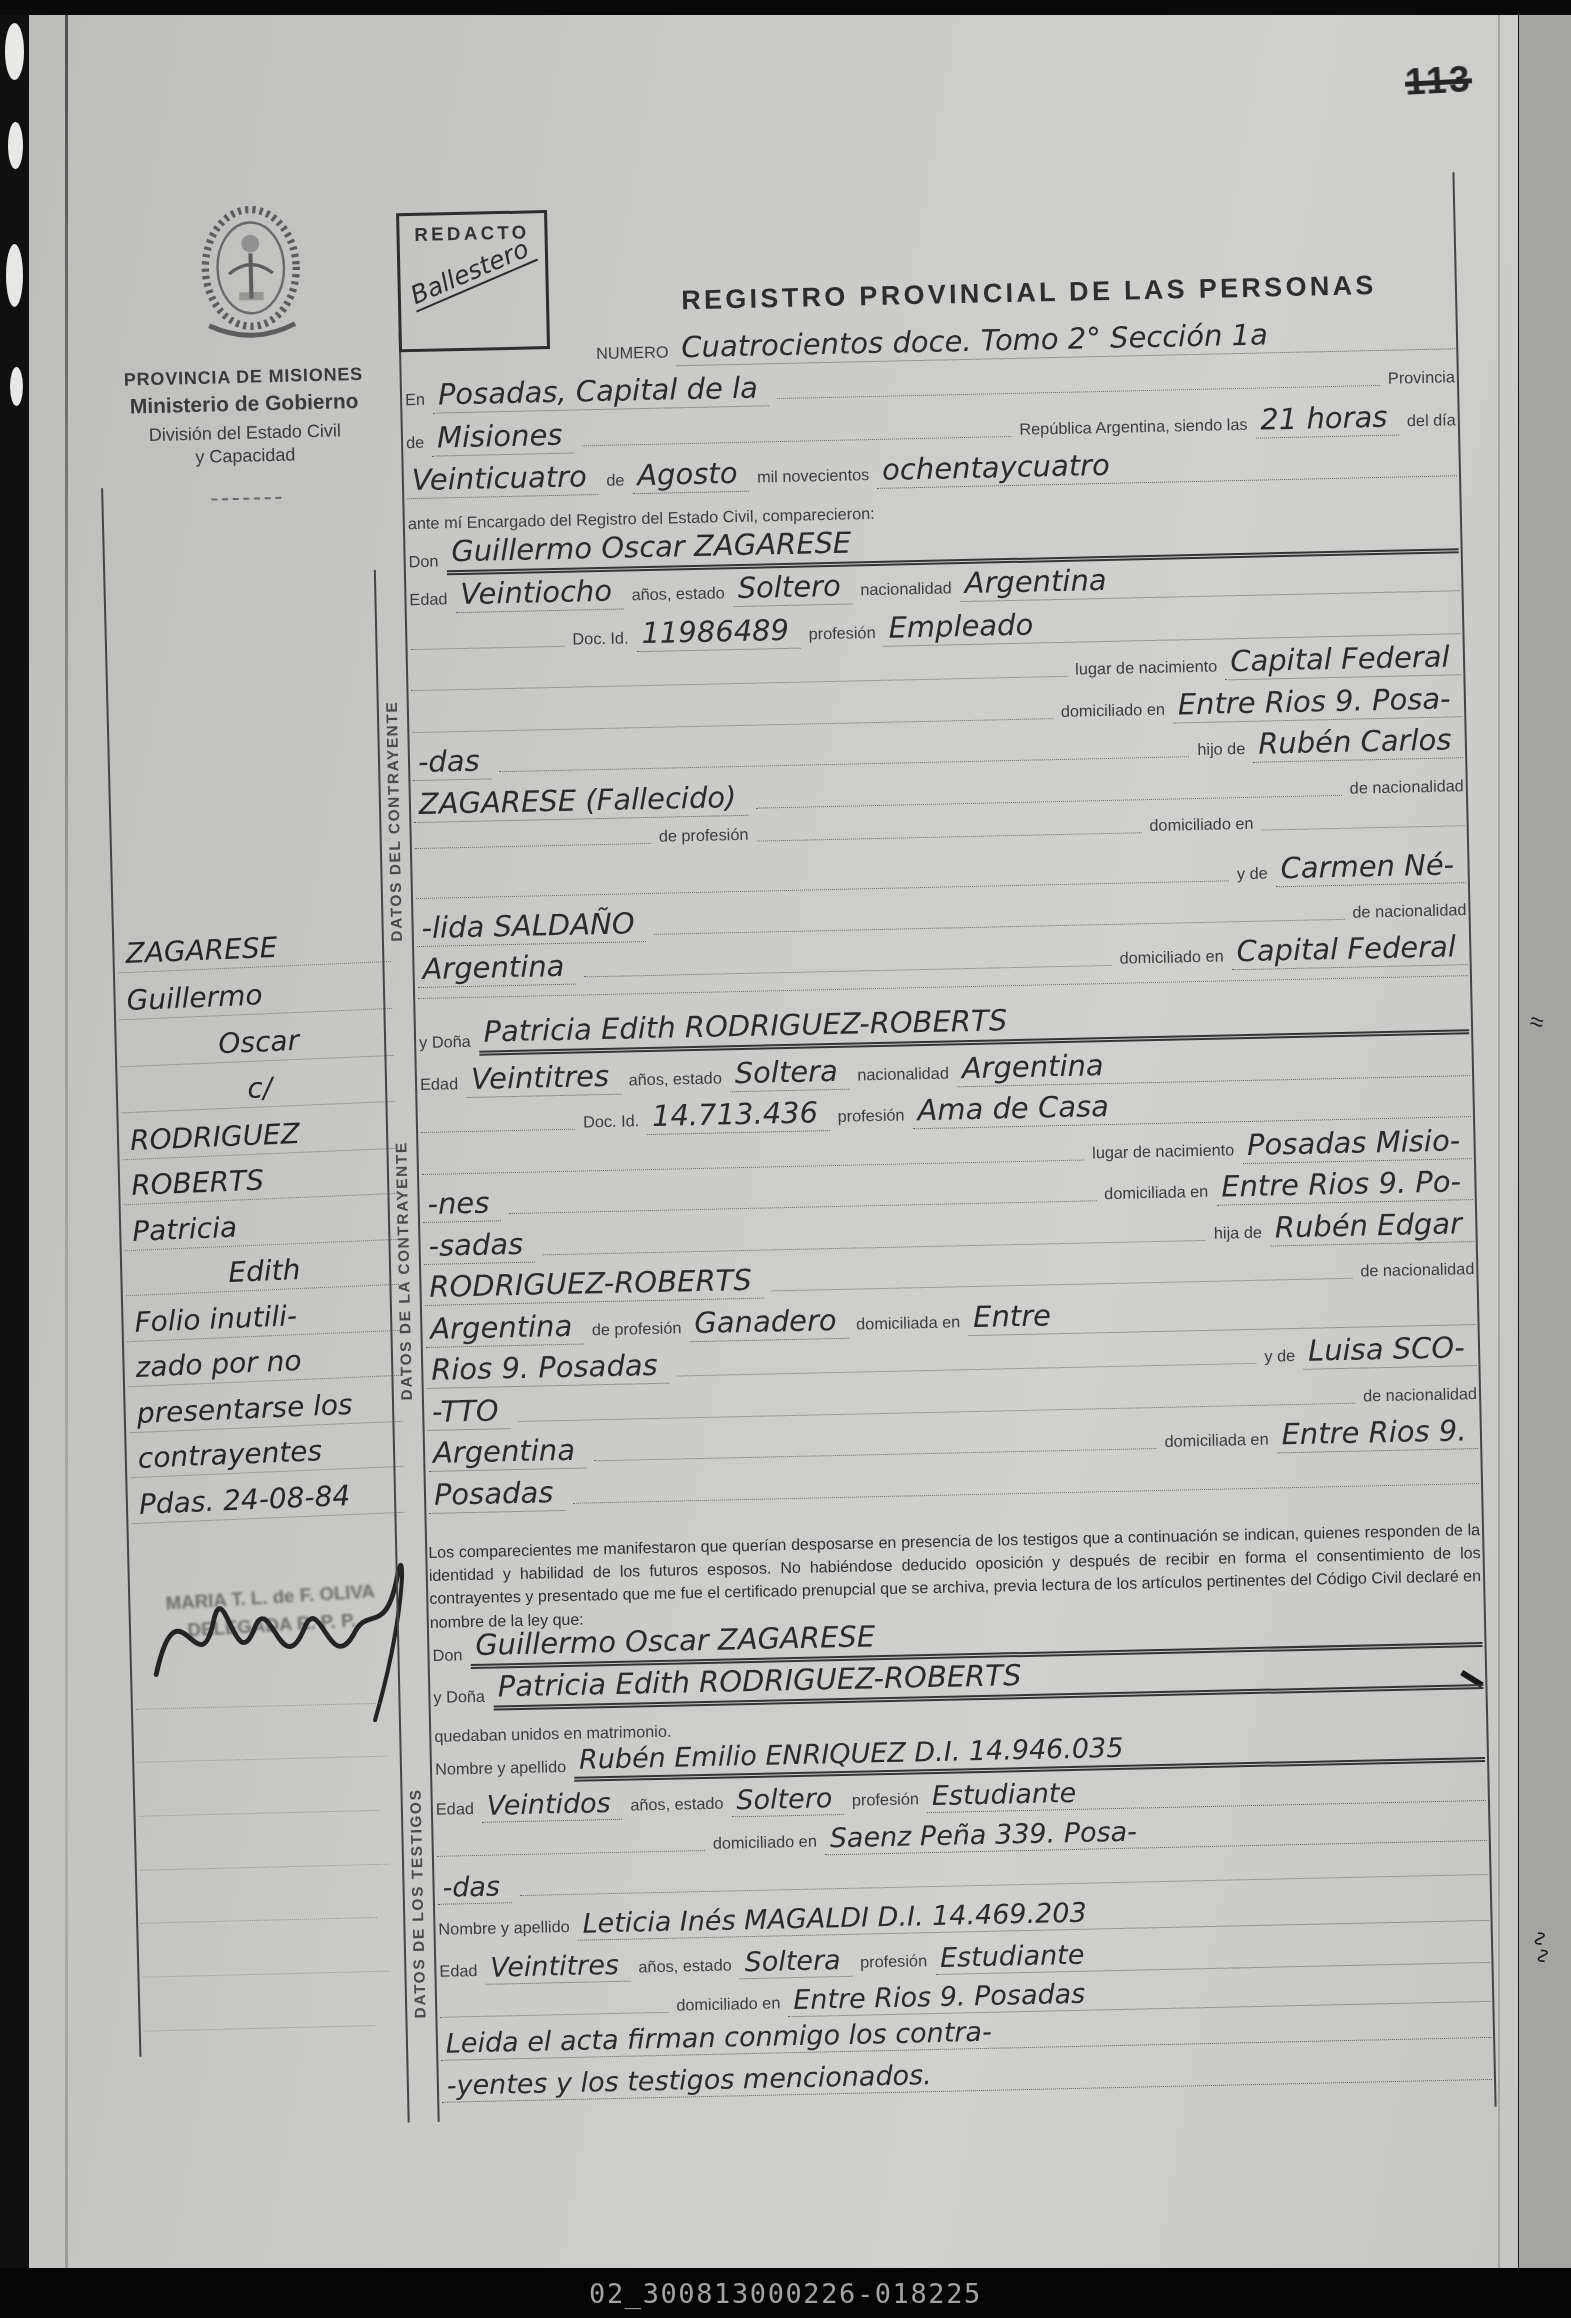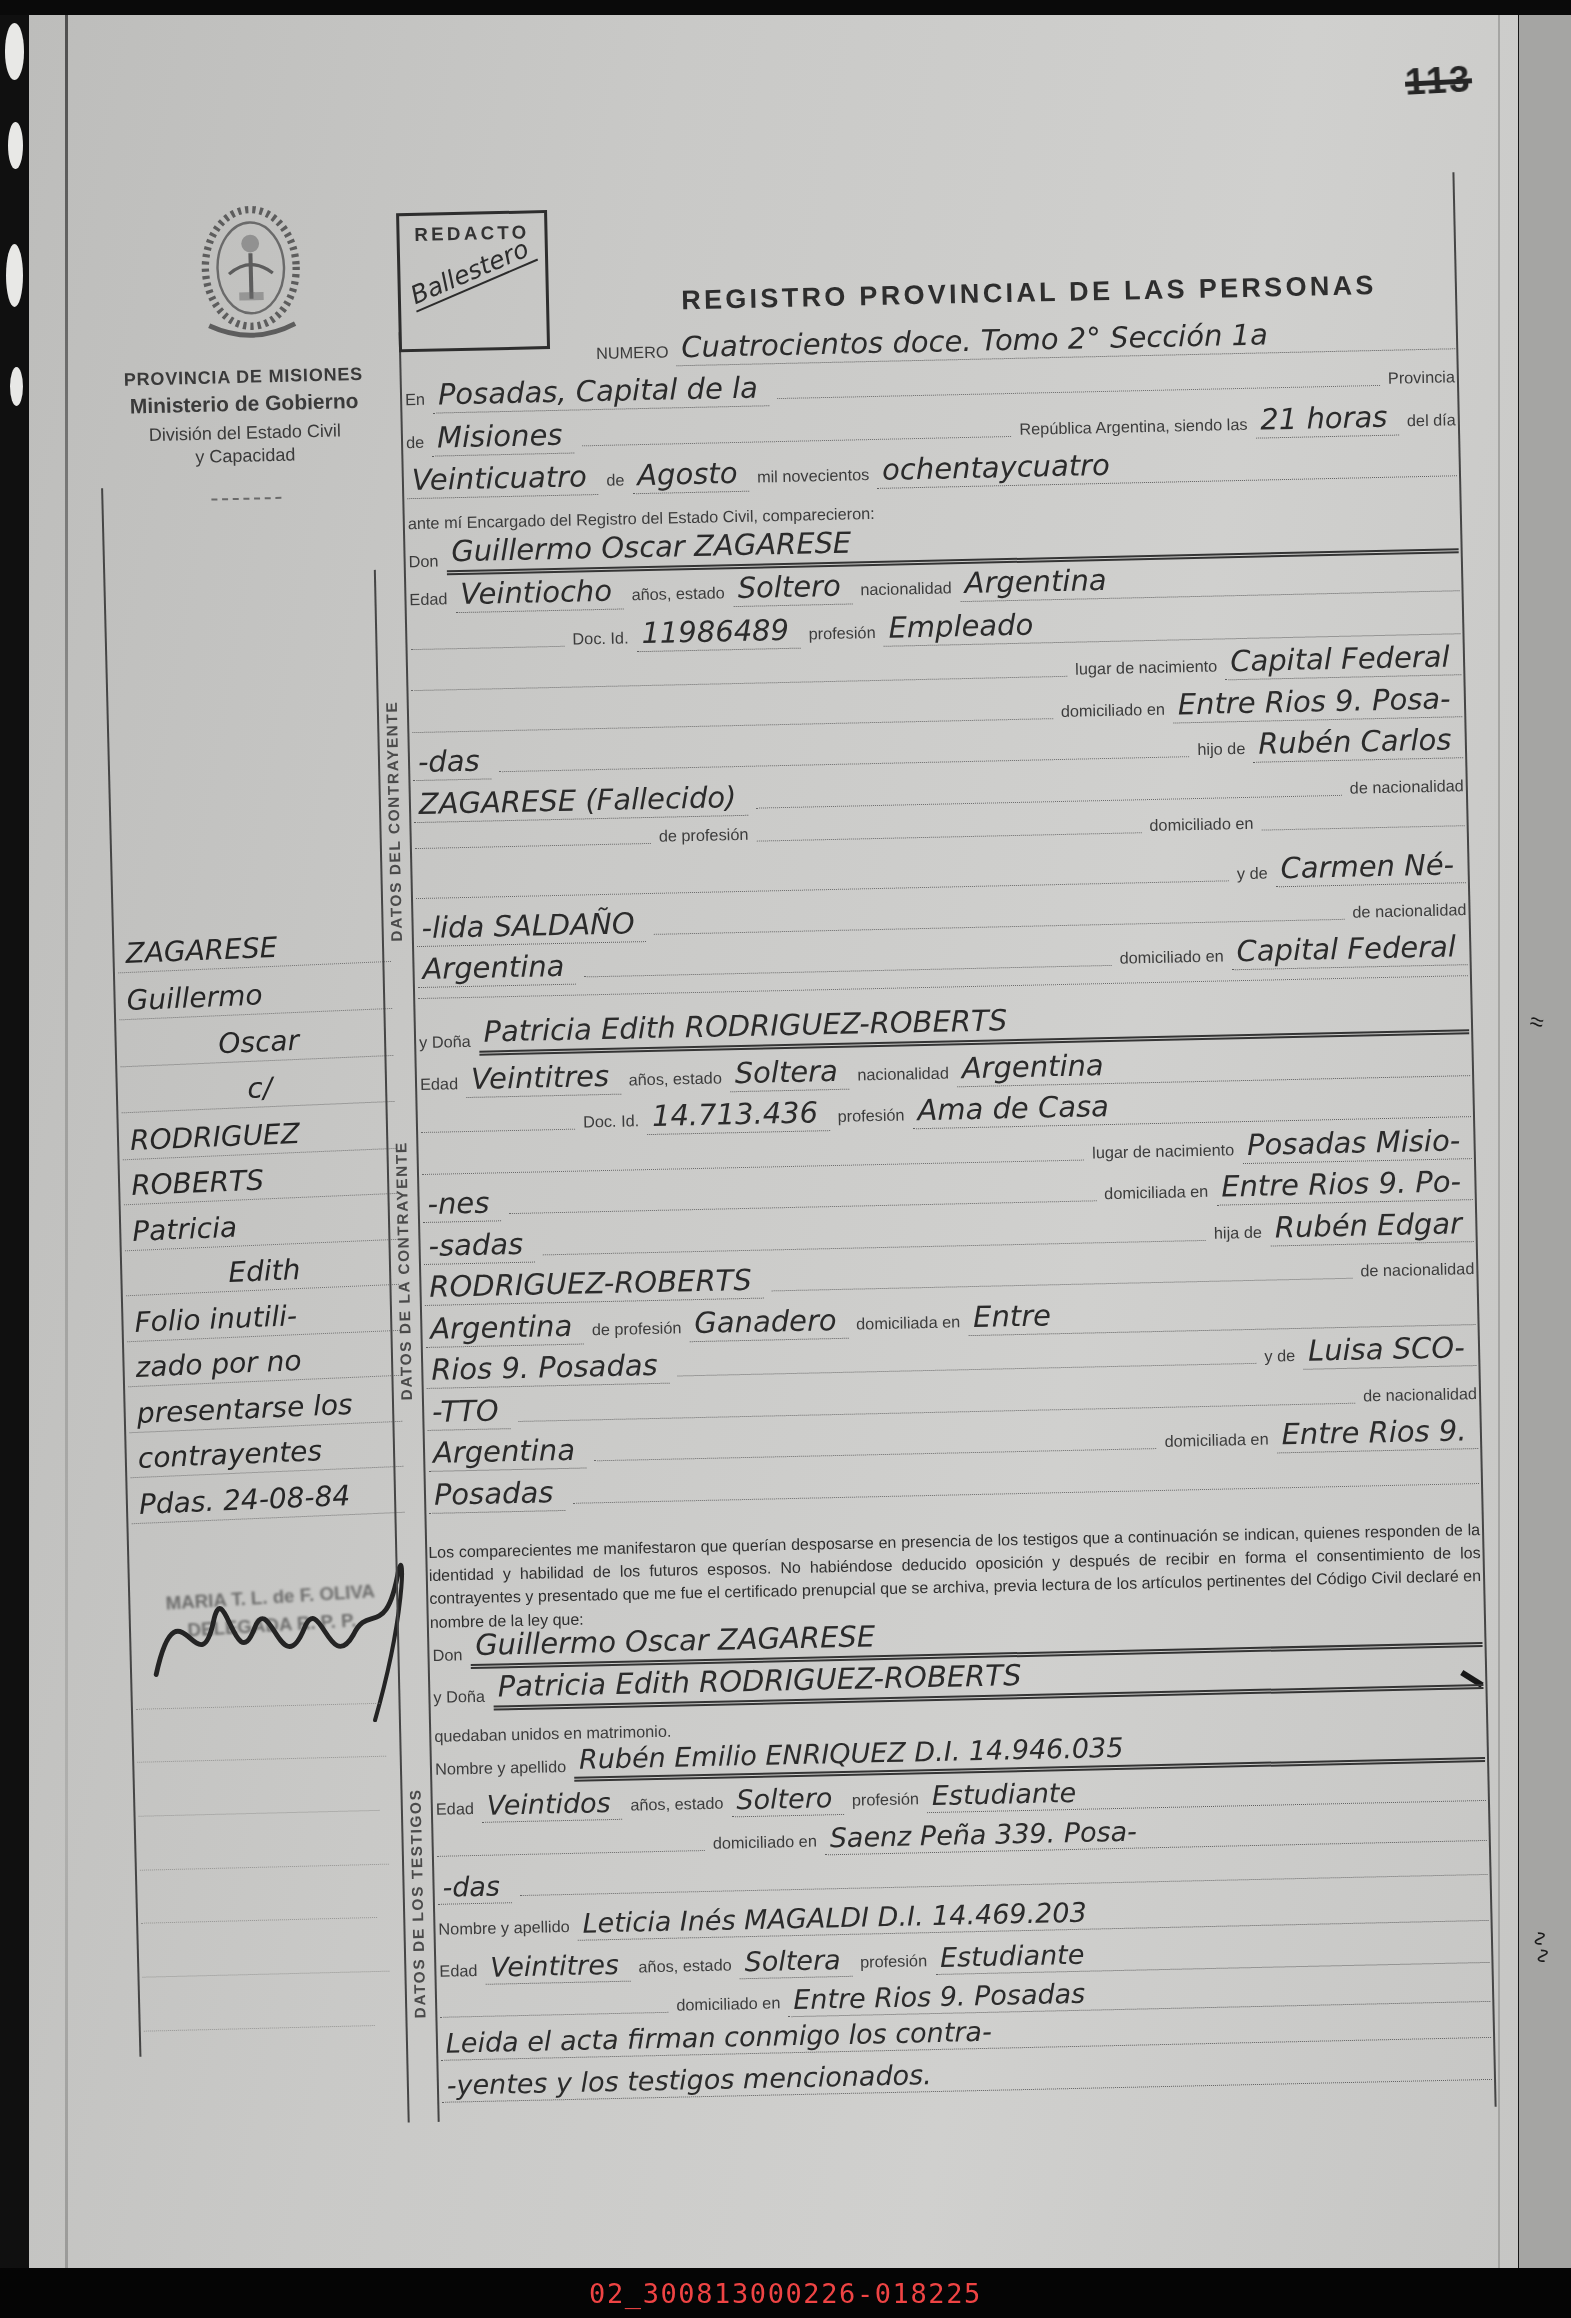--- a/index.html
+++ b/index.html
@@ -8,21 +8,21 @@
   #page{position:absolute;left:29px;top:11.4px;width:1489px;height:2263px;
         background:linear-gradient(100deg,#bdbdbb 0%,#c9c9c7 35%,#d0d0ce 68%,#c6c6c4 100%);}
   #crease{position:absolute;left:65px;top:11.4px;width:3.3px;height:2263px;
           background:linear-gradient(to bottom,#2a2a2a,#8f8f8d 40%,#a9a9a7 80%,#8c8c8a);opacity:.75;}
   #pageedge-r{position:absolute;left:1498px;top:11.4px;width:2.4px;height:2263px;background:#9b9b99;opacity:.8;}
   #left-strip{position:absolute;left:0;top:0;width:29px;height:2319px;background:#101010;}
   .blob{position:absolute;background:#e8e8e6;border-radius:50%;}
   #right-strip{position:absolute;left:1519px;top:0;width:53px;height:2319px;background:#a5a5a3;}
   #top-strip{position:absolute;left:0;top:0;width:1571px;height:14.6px;background:#0a0a0a;}
   #bottom-bar{position:absolute;left:0;top:2268px;width:1571px;height:50px;background:#050505;
-              color:#ef4444;display:flex;align-items:center;justify-content:center;
+              color:#a3a3a3;display:flex;align-items:center;justify-content:center;
               font-family:"DejaVu Sans Mono",monospace;font-size:27px;letter-spacing:1.6px;}
   #page-number{position:absolute;left:1405px;top:60px;font-weight:bold;font-size:37px;color:#262626;
                letter-spacing:2.4px;transform:rotate(-3deg);text-decoration:line-through;
                text-decoration-thickness:4.9px;filter:blur(0.5px);}
   
   #margin-layer{position:absolute;left:0;top:0;width:1571px;height:2319px;
                 transform:rotate(-1.4deg);transform-origin:244px 1219px;}
   #form-layer{position:absolute;left:0;top:0;width:1571px;height:2319px;
               transform:rotate(-1.25deg);transform-origin:423px 1219px;}
   

